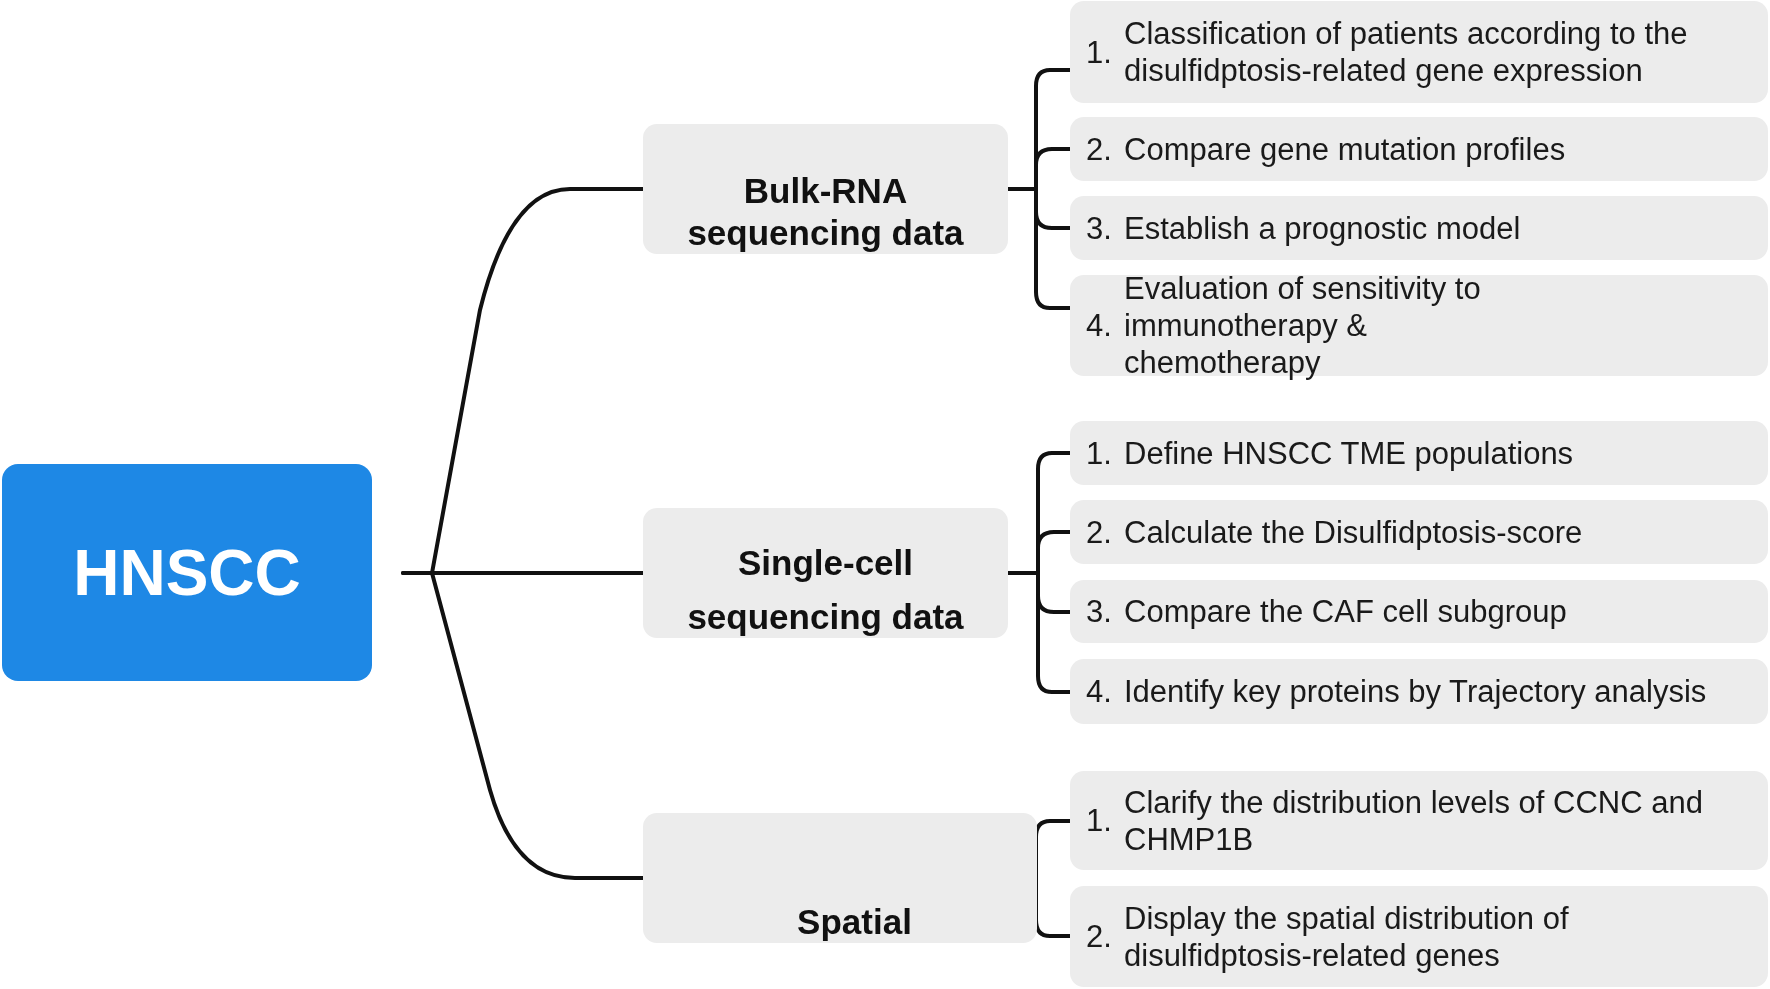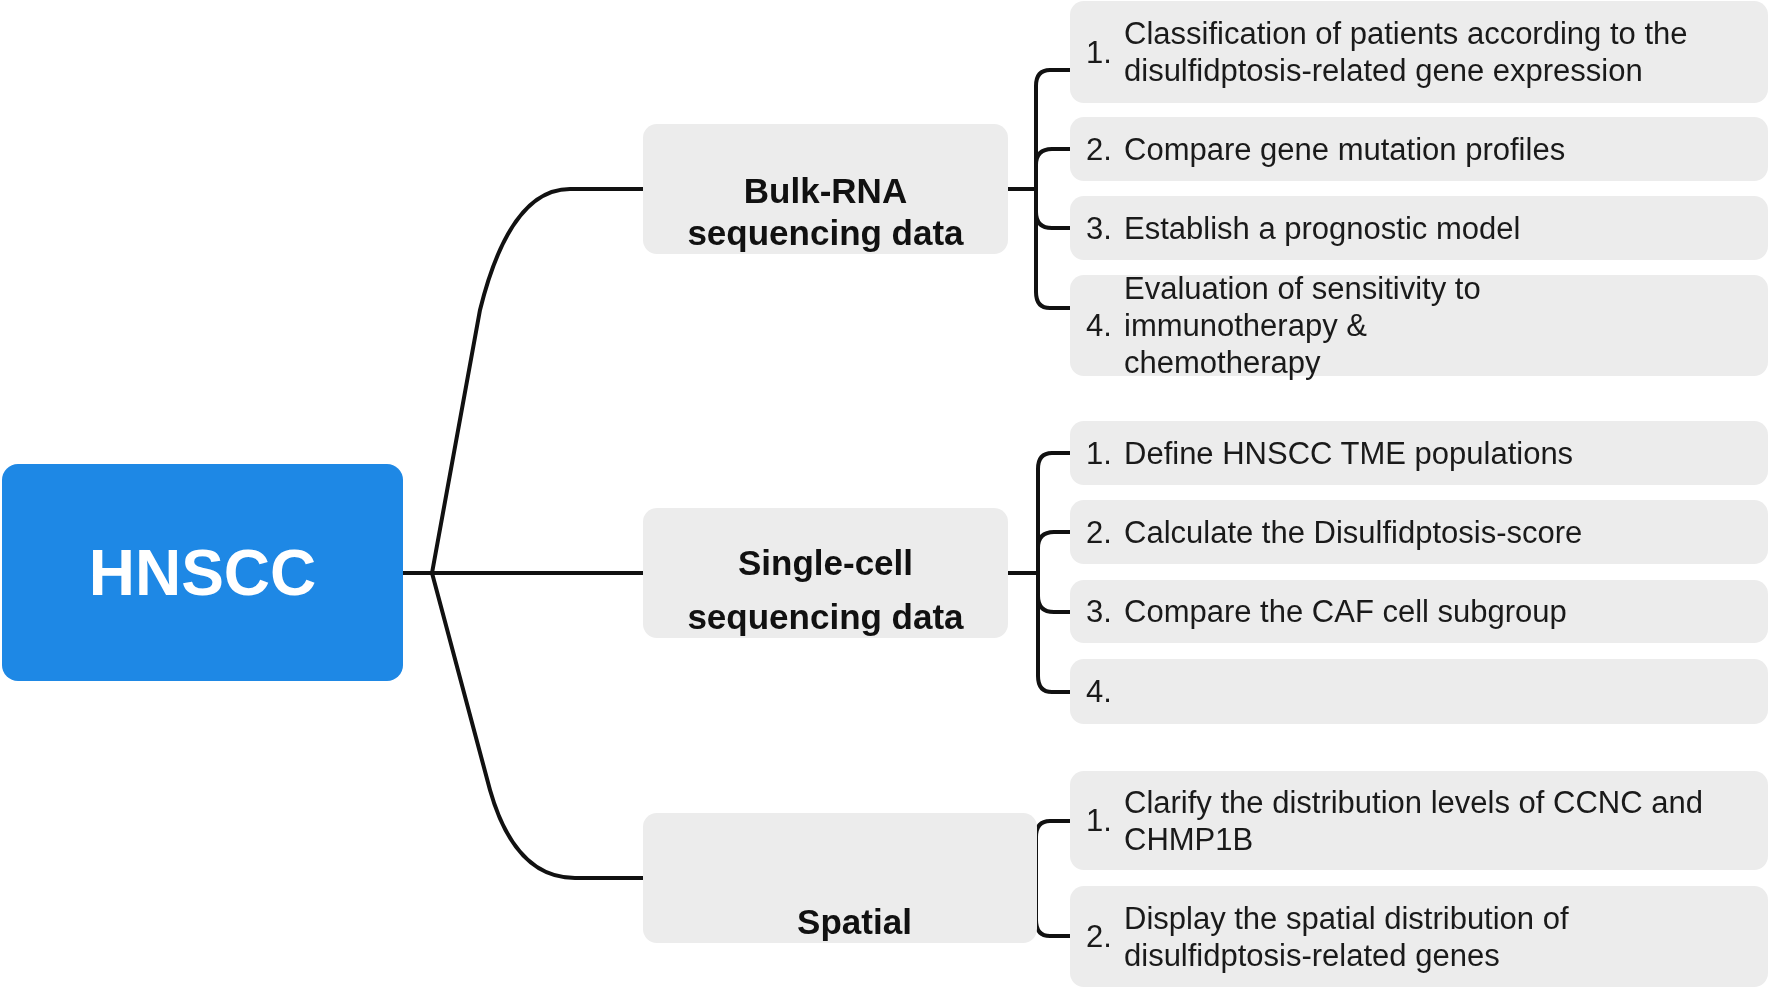--- a/index.html
+++ b/index.html
@@ -1,19 +1,19 @@
 <!DOCTYPE html>
 <html><head>
 <meta charset="utf-8">
 <style>
   html, body { margin: 0; padding: 0; background: #ffffff; }
   body { width: 1770px; height: 989px; position: relative; overflow: hidden;
          font-family: "Liberation Sans", sans-serif; color: #1a1a1a; }
   svg.links { position: absolute; left: 0; top: 0; }
-  .root { position: absolute; left: 2px; top: 464px; width: 401px; height: 217px;
+  .root { position: absolute; left: 2px; top: 464px; width: 370px; height: 217px;
           background: #1e88e5; border-radius: 16px; color: #fff; display: flex;
           flex-direction: row; align-items: center; justify-content: center;
           font-weight: bold; font-size: 64px; line-height: 72px; text-align: center; }
   .mid { position: absolute; left: 643px; width: 365px; height: 130px; background: #ececec;
          border-radius: 14px; display: flex; flex-direction: column; align-items: center;
          justify-content: flex-end; font-weight: bold; font-size: 35px; line-height: 42px;
          text-align: center; color: #111; }
   .leaf { position: absolute; left: 1070px; width: 698px; background: #ececec; border-radius: 14px;
           display: flex; align-items: center; font-size: 31px; line-height: 37px; color: #1a1a1a;
           box-sizing: border-box; padding-left: 16px; }
@@ -81,20 +81,21 @@
 <div class="leaf" style="top:500px;height:64px;">
   <span class="num">2.</span>
   <span class="txt">Calculate the Disulfidptosis-score</span>
 </div>
 <div class="leaf" style="top:580px;height:63px;">
   <span class="num">3.</span>
   <span class="txt">Compare the CAF cell subgroup</span>
 </div>
 <div class="leaf" style="top:659px;height:65px;">
   <span class="num">4.</span>
+  <span class="txt">Identify key proteins by Trajectory analysis</span>
 </div>
 
 <div class="mid" style="top:813px;padding-left:29px;">
   <span>Spatial</span>
 </div>
 <div class="leaf" style="top:771px;height:99px;">
   <span class="num">1.</span>
   <span class="txt">Clarify the distribution levels of CCNC and CHMP1B</span>
 </div>
 <div class="leaf" style="top:886px;height:101px;">

